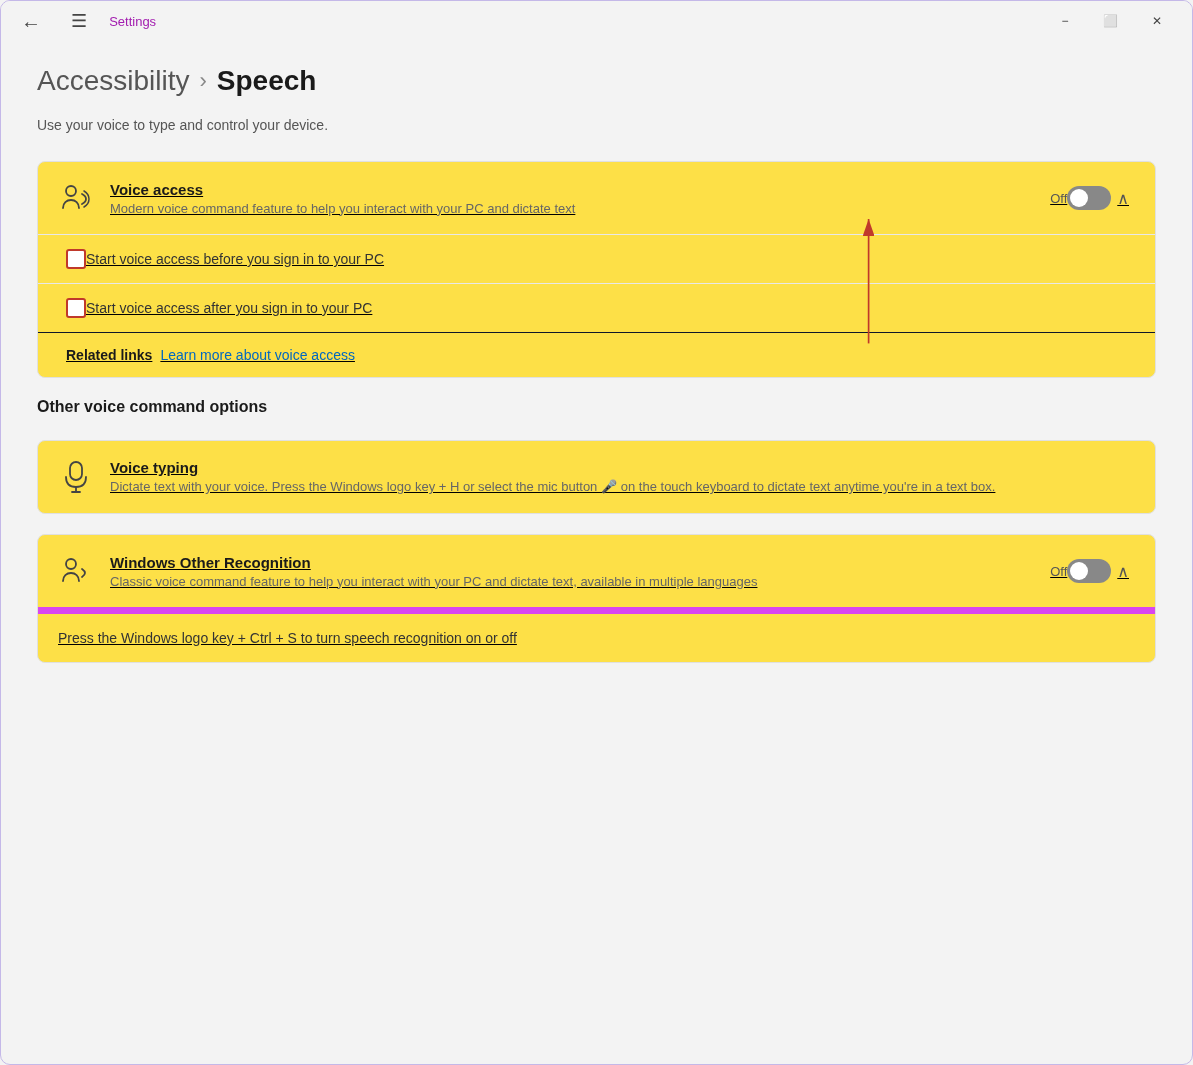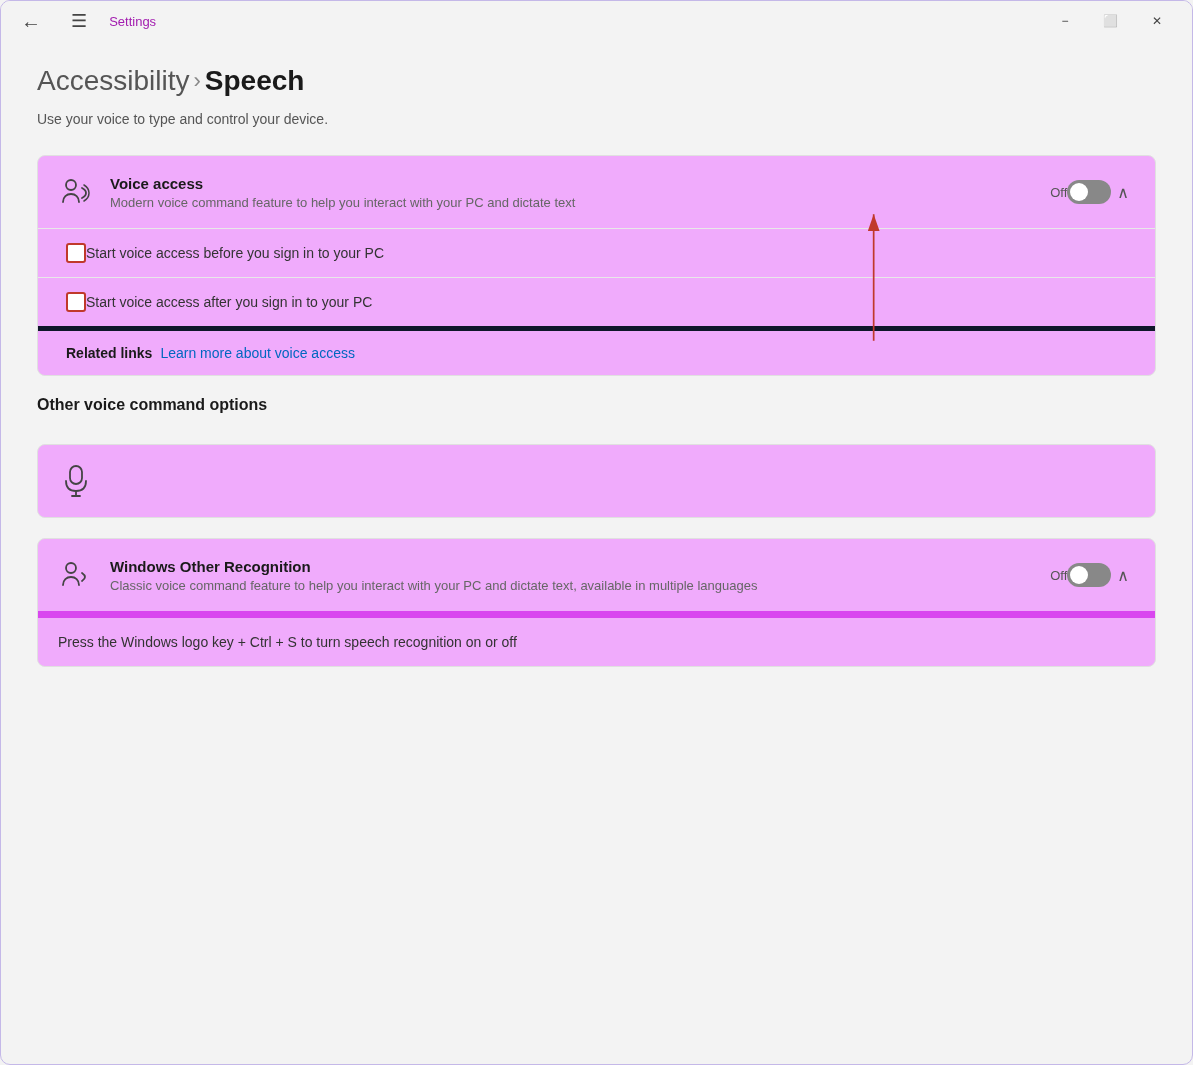--- a/index.html
+++ b/index.html
@@ -58,20 +58,21 @@
       border-radius: 4px;
     }
     .content {
       flex: 1;
       padding: 24px 36px 24px 36px;
       overflow-y: auto;
     }
     .breadcrumb {
       display: flex;
       align-items: center;
+      gap: 6px;
       margin-bottom: 8px;
     }
     .breadcrumb-parent {
       font-size: 28px;
       color: #555;
       font-weight: 400;
       cursor: pointer;
       text-decoration: none;
     }
     .breadcrumb-separator {
@@ -81,28 +82,29 @@
     }
     .breadcrumb-current {
       font-size: 28px;
       font-weight: 600;
       color: #1a1a1a;
     }
     .page-description {
       font-size: 14px;
       color: #555;
       margin-bottom: 28px;
-      margin-top: 14px;
+      margin-top: 20px;
     }
     .card {
-      background: #f0abfc;
+      background: #fde047;
       border-radius: 8px;
       border: 1px solid #e0e0e0;
       margin-bottom: 20px;
       overflow: hidden;
+      text-decoration: underline;
     }
     .card-header {
       display: flex;
       align-items: center;
       padding: 18px 20px;
       position: relative;
     }
     .card-icon {
       width: 36px;
       height: 36px;
@@ -182,38 +184,38 @@
       justify-content: center;
     }
     .checkbox-label {
       font-size: 14px;
       color: #333;
     }
     .related-links-row {
       display: flex;
       padding: 14px 20px 14px 28px;
       gap: 8px;
-      border-top: 5px solid #0f172a;
+      border-top: 1px solid #0f172a;
     }
     .related-links-label {
       font-size: 14px;
       font-weight: 700;
       color: #1a1a1a;
     }
     .related-links-link {
       font-size: 14px;
       color: #0067c0;
       cursor: pointer;
       text-decoration: none;
     }
     .section-heading {
       font-size: 16px;
       font-weight: 700;
       color: #1a1a1a;
-      margin-bottom: 30px;
+      margin-bottom: 24px;
       margin-top: 10px;
     }
     .simple-card-row {
       display: flex;
       align-items: flex-start;
       padding: 18px 20px;
     }
     .plain-text-card {
       padding: 16px 20px;
       font-size: 14px;
@@ -329,20 +331,24 @@
       <div class="simple-card-row">
         <div class="card-icon">
 
           <svg width="28" height="32" viewBox="0 0 28 32" fill="none" xmlns="http://www.w3.org/2000/svg">
             <rect x="8" y="1" width="12" height="18" rx="6" stroke="#444" stroke-width="1.8" fill="none"></rect>
             <path d="M4 16 Q4 26 14 26 Q24 26 24 16" stroke="#444" stroke-width="1.8" fill="none" stroke-linecap="round"></path>
             <line x1="14" y1="26" x2="14" y2="31" stroke="#444" stroke-width="1.8" stroke-linecap="round"></line>
             <line x1="10" y1="31" x2="18" y2="31" stroke="#444" stroke-width="1.8" stroke-linecap="round"></line>
           </svg>
         </div>
+        <div class="card-text">
+          <div class="card-title">Voice typing</div>
+          <div class="card-subtitle">Dictate text with your voice. Press the Windows logo key  + H or select the mic button 🎤 on the touch keyboard to dictate text anytime you're in a text box.</div>
+        </div>
       </div>
     </div>
 
     <div class="card">
       <div class="card-header">
         <div class="card-icon">
           <svg width="32" height="32" viewBox="0 0 32 32" fill="none" xmlns="http://www.w3.org/2000/svg">
             <circle cx="11" cy="9" r="5" stroke="#444" stroke-width="1.8" fill="none"></circle>
             <path d="M3 26c0-5 3.6-8 8-8s8 3 8 8" stroke="#444" stroke-width="1.8" fill="none" stroke-linecap="round"></path>
             <path d="M22 14 Q25 16 25 18 Q25 20 22 22" stroke="#444" stroke-width="1.8" fill="none" stroke-linecap="round"></path>

